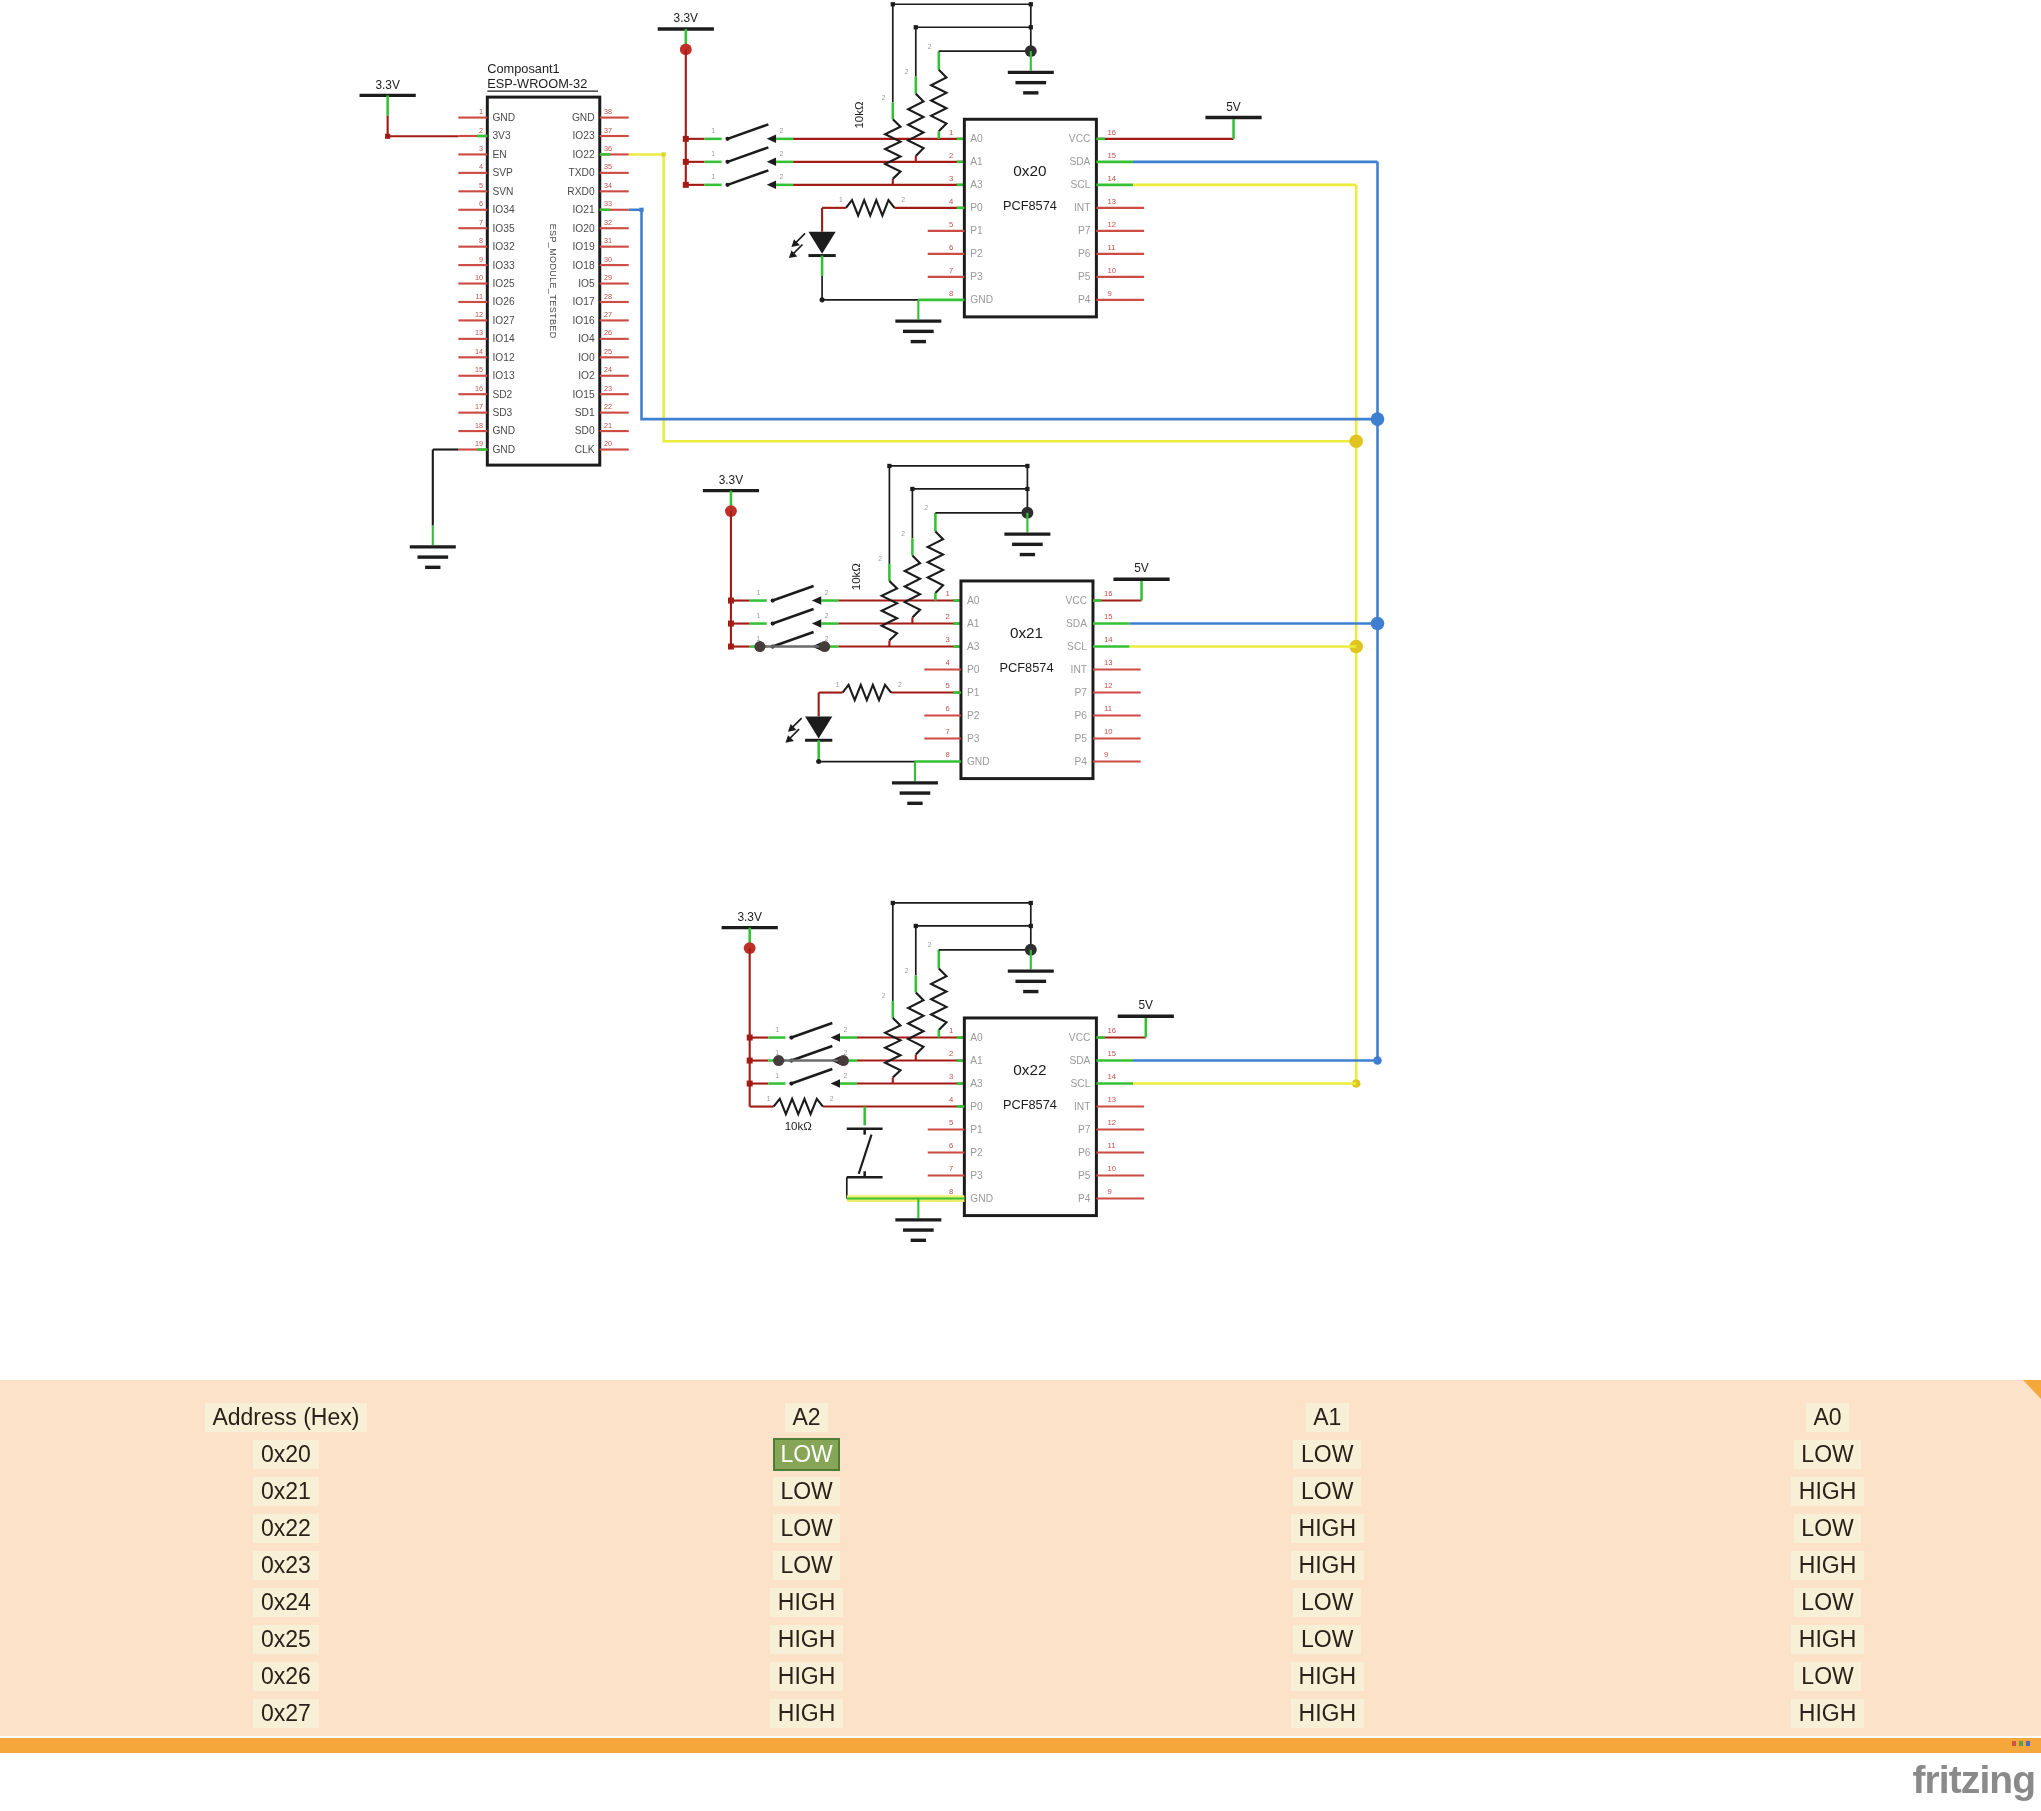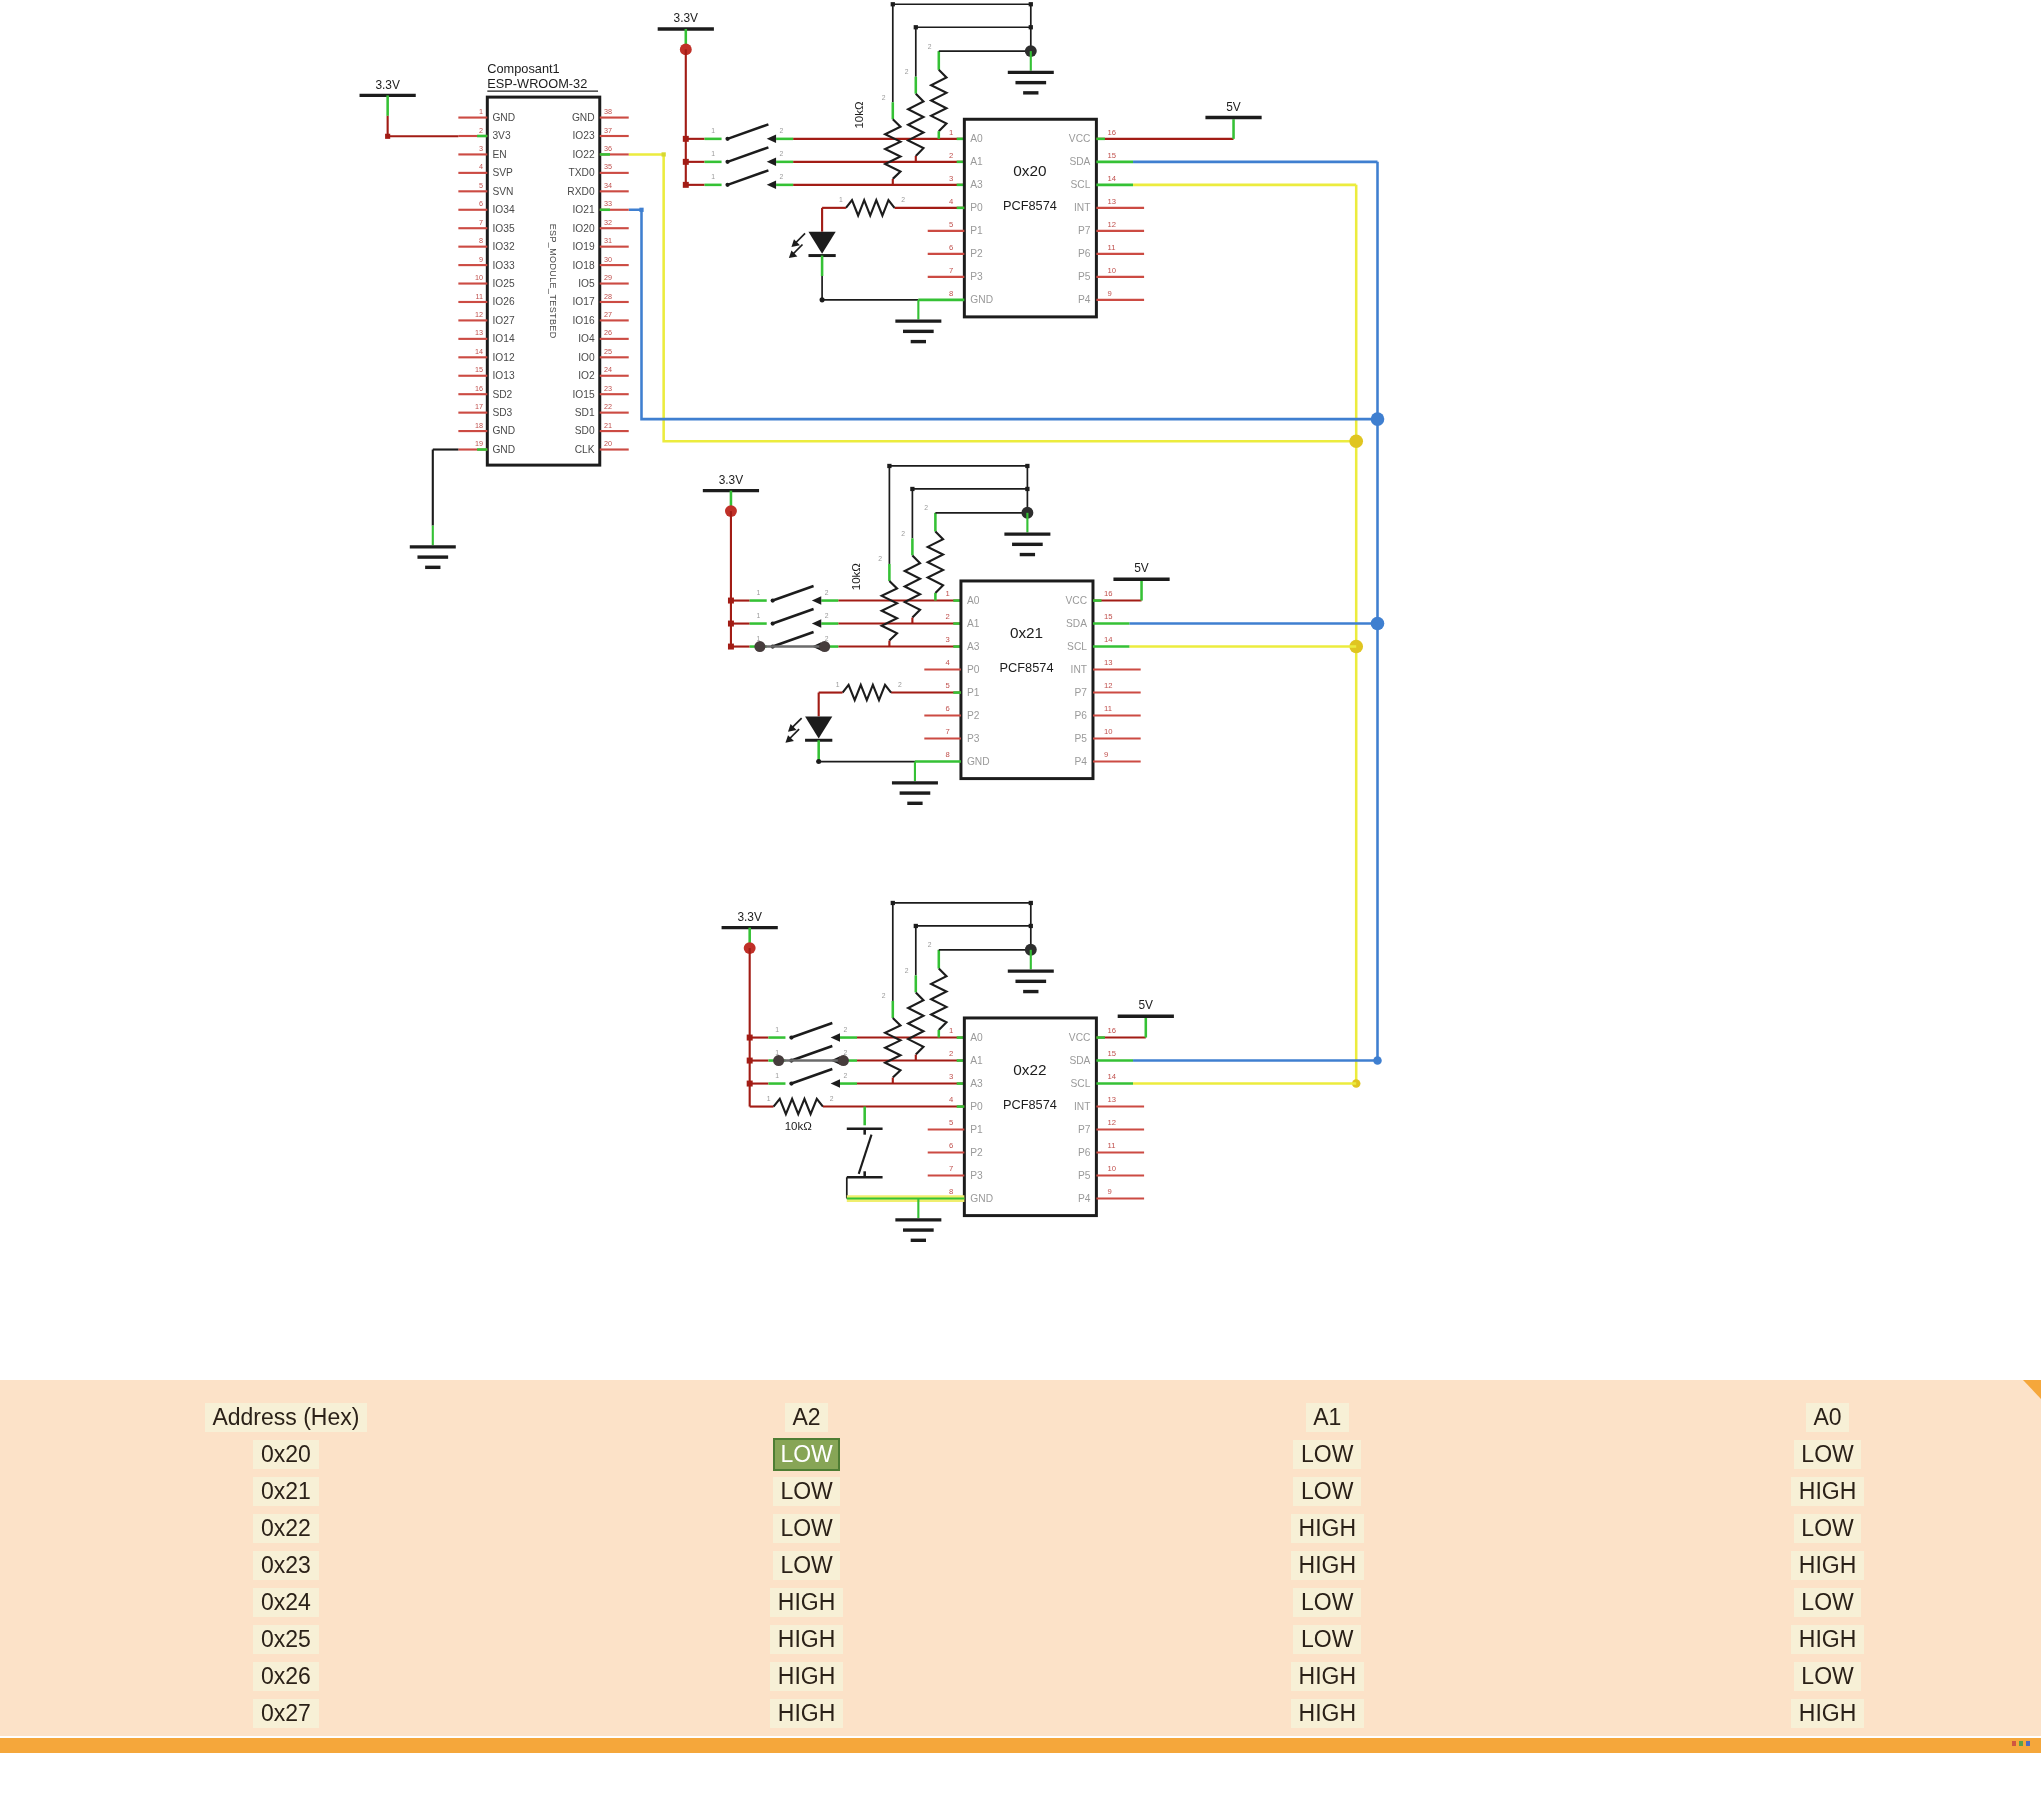--- a/index.html
+++ b/index.html
@@ -743,14 +743,17 @@
         </div>
       </div>
   </div>
 
   <div class="obar">
     <div class="handle" style="right:25.6px;background:#d05540"></div>
     <div class="handle" style="right:19px;background:#59a04a"></div>
     <div class="handle" style="right:12px;background:#5069c0"></div>
   </div>
 
+  <div class="footer">
+    <span class="logo">fritzing</span>
+  </div>
 </div>
 
 
 </body></html>

